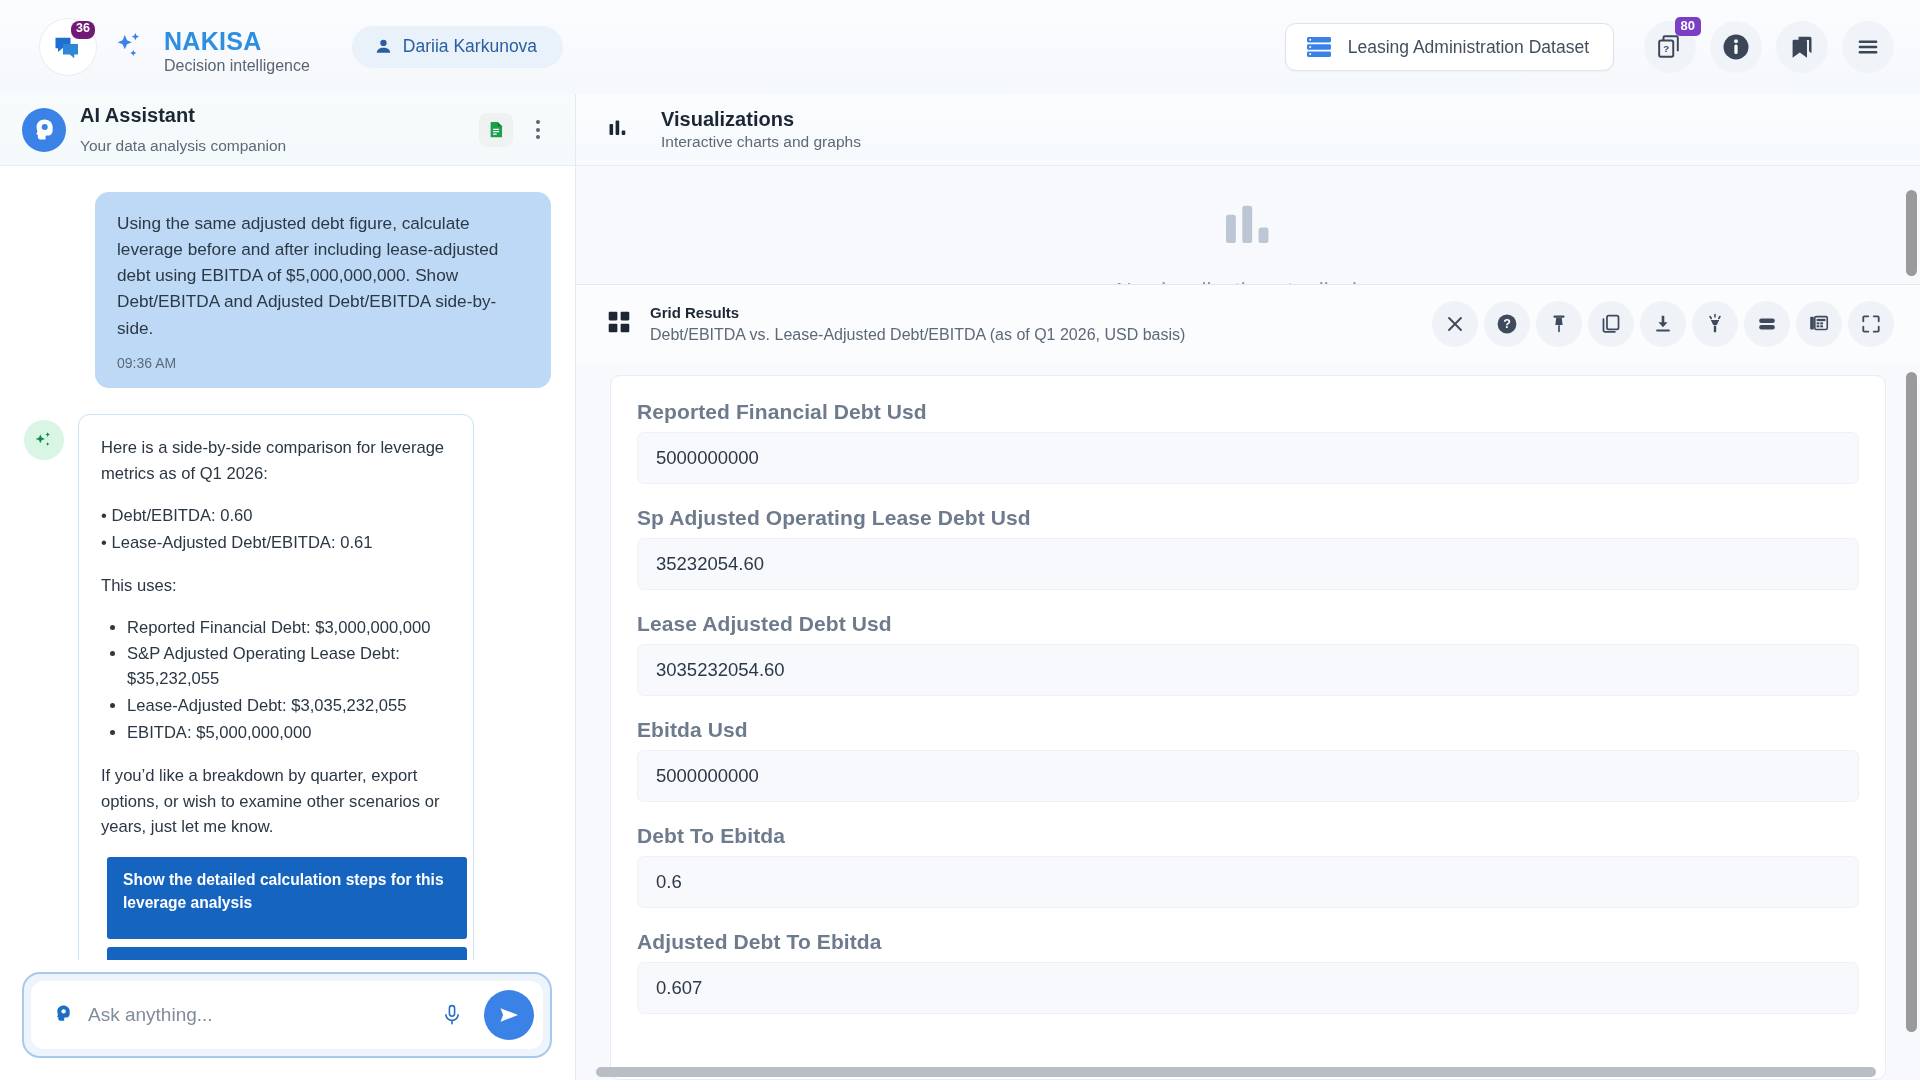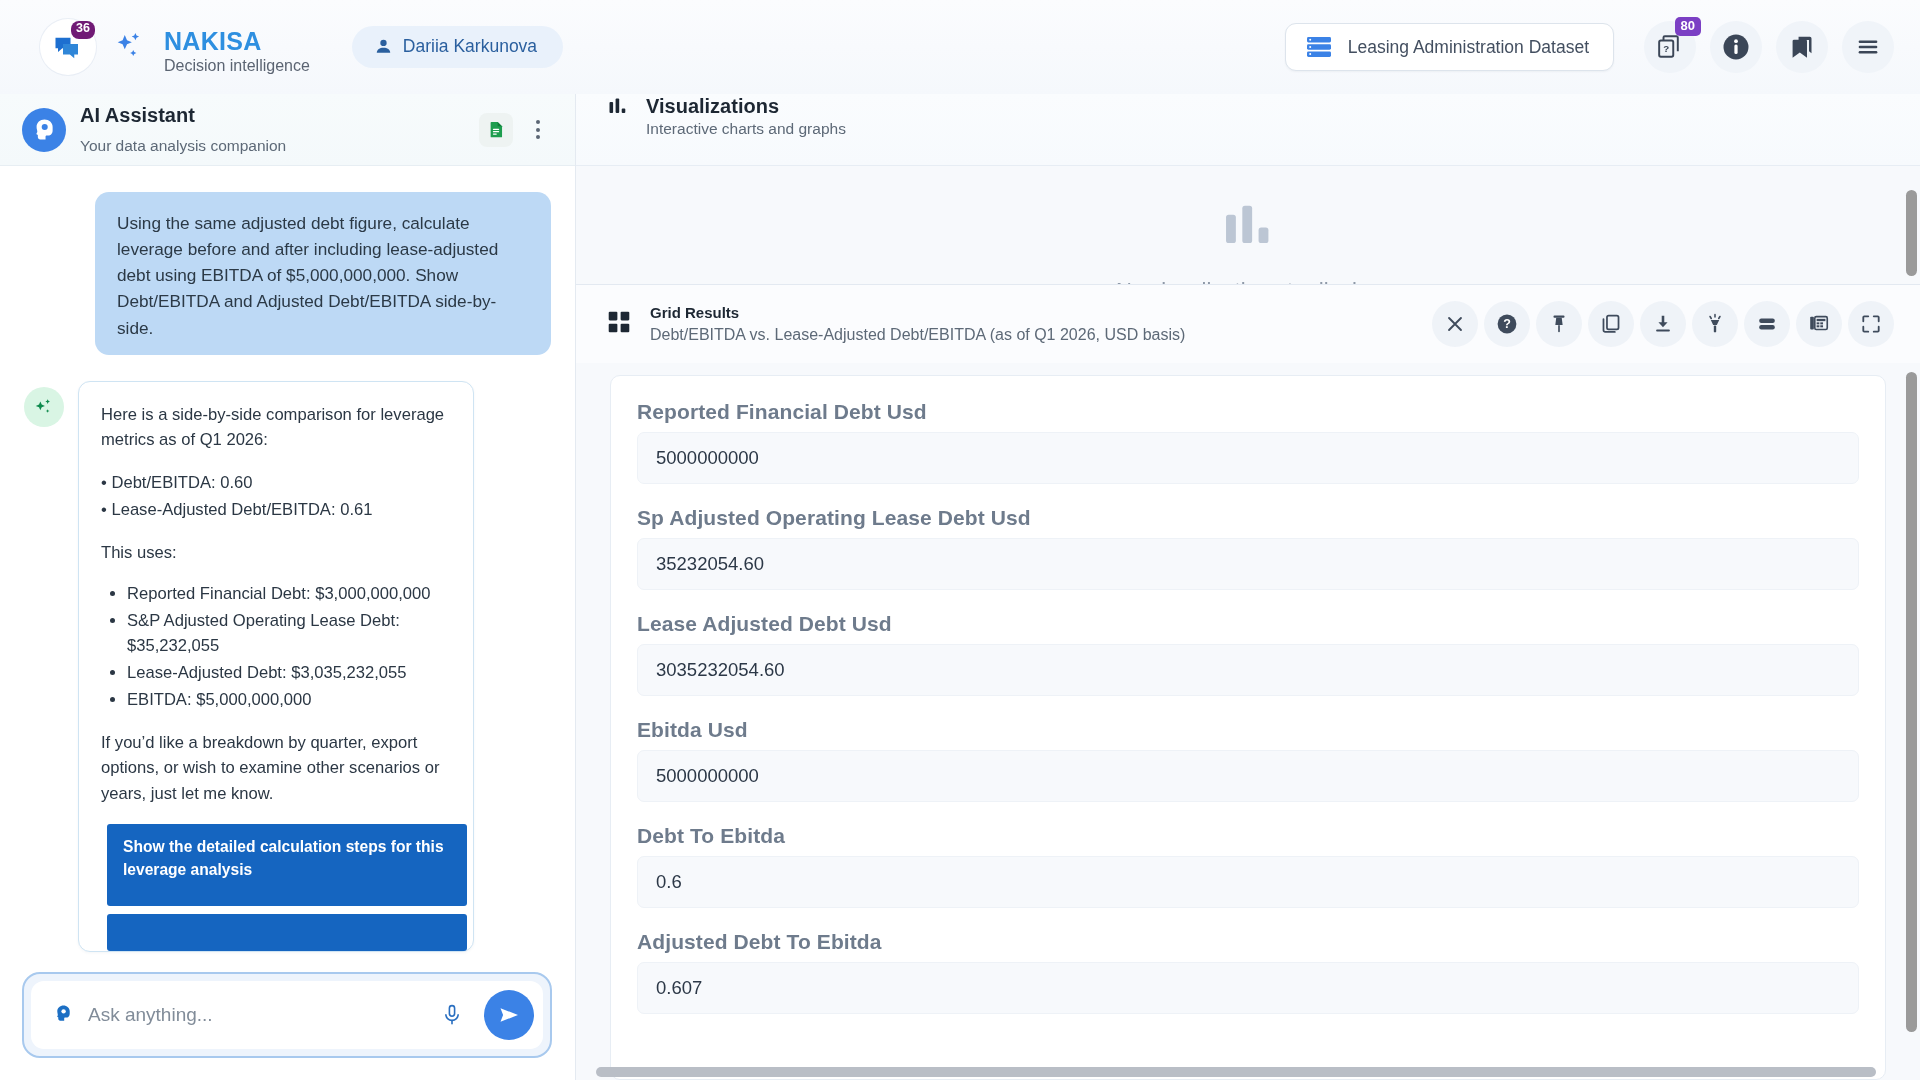--- a/index.html
+++ b/index.html
@@ -185,21 +185,21 @@
     width: 50px; height: 50px; border-radius: 50%;
     background: #3b82e6; border: none; cursor: pointer;
     display: flex; align-items: center; justify-content: center;
     flex: 0 0 50px;
   }
 
   
   .main-panel { flex: 1; background: #f7f9fc; display: flex; flex-direction: column; min-width: 0; position: relative;}
   .viz-header {
     height: 72px; flex: 0 0 72px;
-    display: flex; gap: 16px;
+    display: flex; align-items: center; gap: 31px;
     padding: 0 28px 0 30px;
     background: linear-gradient(180deg,#fafcfe 0%,#f7fafd 100%);
     border-bottom: 1px solid #e7edf4;
   }
   .viz-title-block { display: flex; flex-direction: column; line-height: 1.2; }
   .viz-title { font-size: 20px; font-weight: 700; color: #1d2733; }
   .viz-sub { font-size: 15.5px; color: #5d6977; margin-top: 2px; }
 
   .viz-body { flex: 1; position: relative; background: #f7f9fc; overflow: hidden; }
   .viz-empty {
@@ -372,20 +372,21 @@
             <i></i>
             <i></i>
           </button>
         </div>
       </div>
 
       <div class="chat-scroll">
         <div class="msg-user-row">
           <div class="bubble-user">
             <div>Using the same adjusted debt figure, calculate leverage before and after including lease-adjusted debt using EBITDA of $5,000,000,000. Show Debt/EBITDA and Adjusted Debt/EBITDA side-by-side.</div>
+            <div class="bubble-time">09:36 AM</div>
           </div>
         </div>
 
         <div class="msg-ai-row">
           <div class="ai-sparkle-chip">
             <svg width="22" height="22" viewBox="0 0 24 24">
               <path d="M8 6l1.5 3.3L13 10.8l-3.5 1.4L8 15.5l-1.4-3.3L3 10.8l3.6-1.5z" fill="#0e8a4d"></path>
               <path d="M16 3.6l.8 1.7 1.7.8-1.7.7-.8 1.8-.8-1.8-1.7-.7 1.7-.8z" fill="#0e8a4d"></path>
               <path d="M16 14.4l.6 1.4 1.4.6-1.4.6-.6 1.4-.7-1.4-1.4-.6 1.4-.6z" fill="#0e8a4d"></path>
             </svg>

